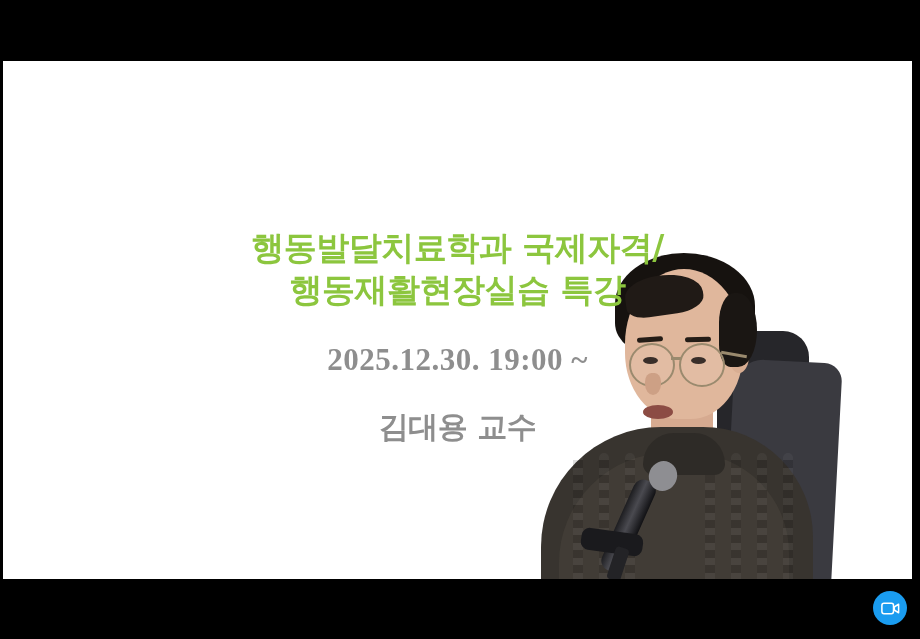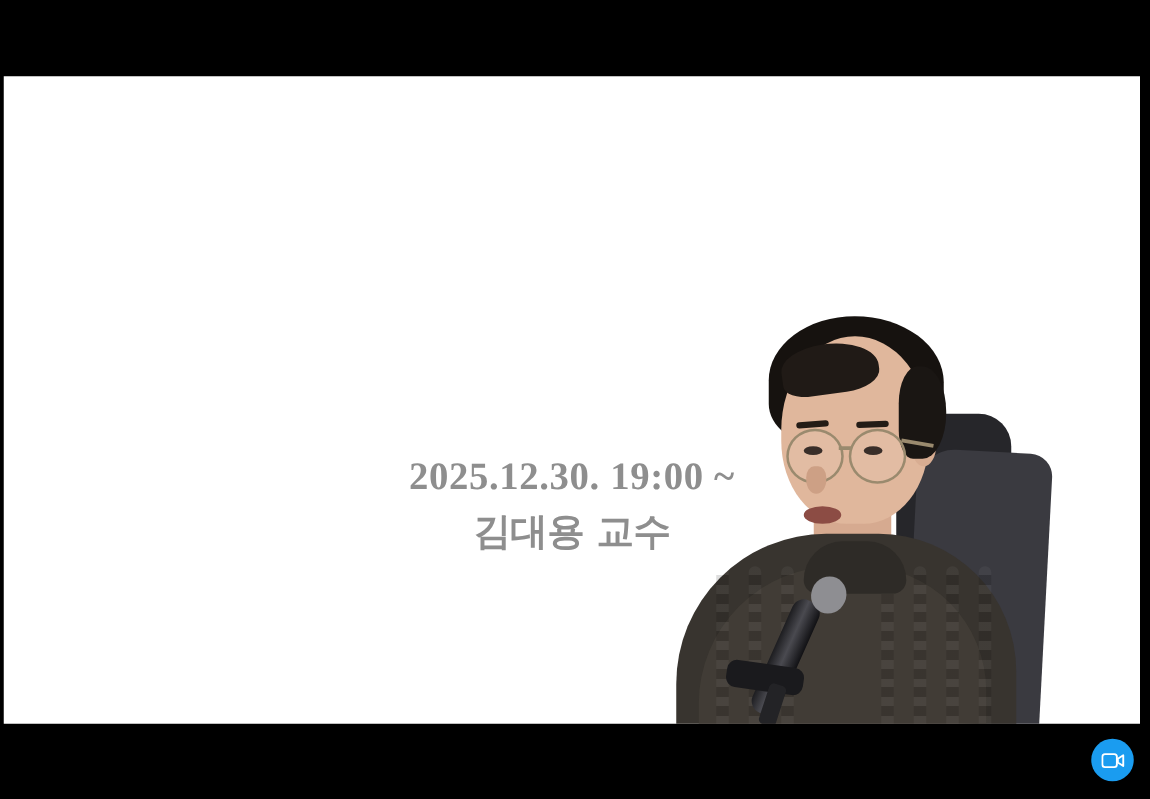--- a/index.html
+++ b/index.html
@@ -46,38 +46,39 @@
     font-size: 33px;
     line-height: 42px;
     letter-spacing: -0.5px;
     white-space: pre-line;
     z-index: 3;
   }
 
   #slide-subblock {
     position: absolute;
     left: 0;
-    top: 297px;
+    top: 276px;
     width: 909px;
     text-align: center;
     z-index: 3;
   }
   .sub-line {
     color: #8e8e8e;
     font-family: "Liberation Serif", serif;
     font-weight: 700;
     font-size: 31px;
     line-height: 45px;
     letter-spacing: 0.5px;
   }
   .sub-line.ko {
     font-family: "DejaVu Sans", sans-serif;
     font-weight: 700;
     font-size: 30px;
     letter-spacing: -0.5px;
+    margin-top: 22px;
   }
 
   
   #presenter {
     position: absolute;
     left: 530px;
     top: 0px;
     width: 379px;
     height: 518px;
     z-index: 2;
@@ -384,20 +385,22 @@
       <div class="glass-temple"></div>
       <div class="nose"></div>
       <div class="mouth"></div>
 
       <div class="mic-body"></div>
       <div class="mic-head"></div>
       <div class="mic-clip"></div>
       <div class="mic-stand"></div>
     </div>
 
+    <div id="slide-title">행동발달치료학과 국제자격/
+행동재활현장실습 특강</div>
 
     <div id="slide-subblock">
       <div class="sub-line">2025.12.30. 19:00 ~</div>
       <div class="sub-line ko">김대용 교수</div>
     </div>
 
   </div>
 
   <div id="toolbar">
     <div id="video-button">

